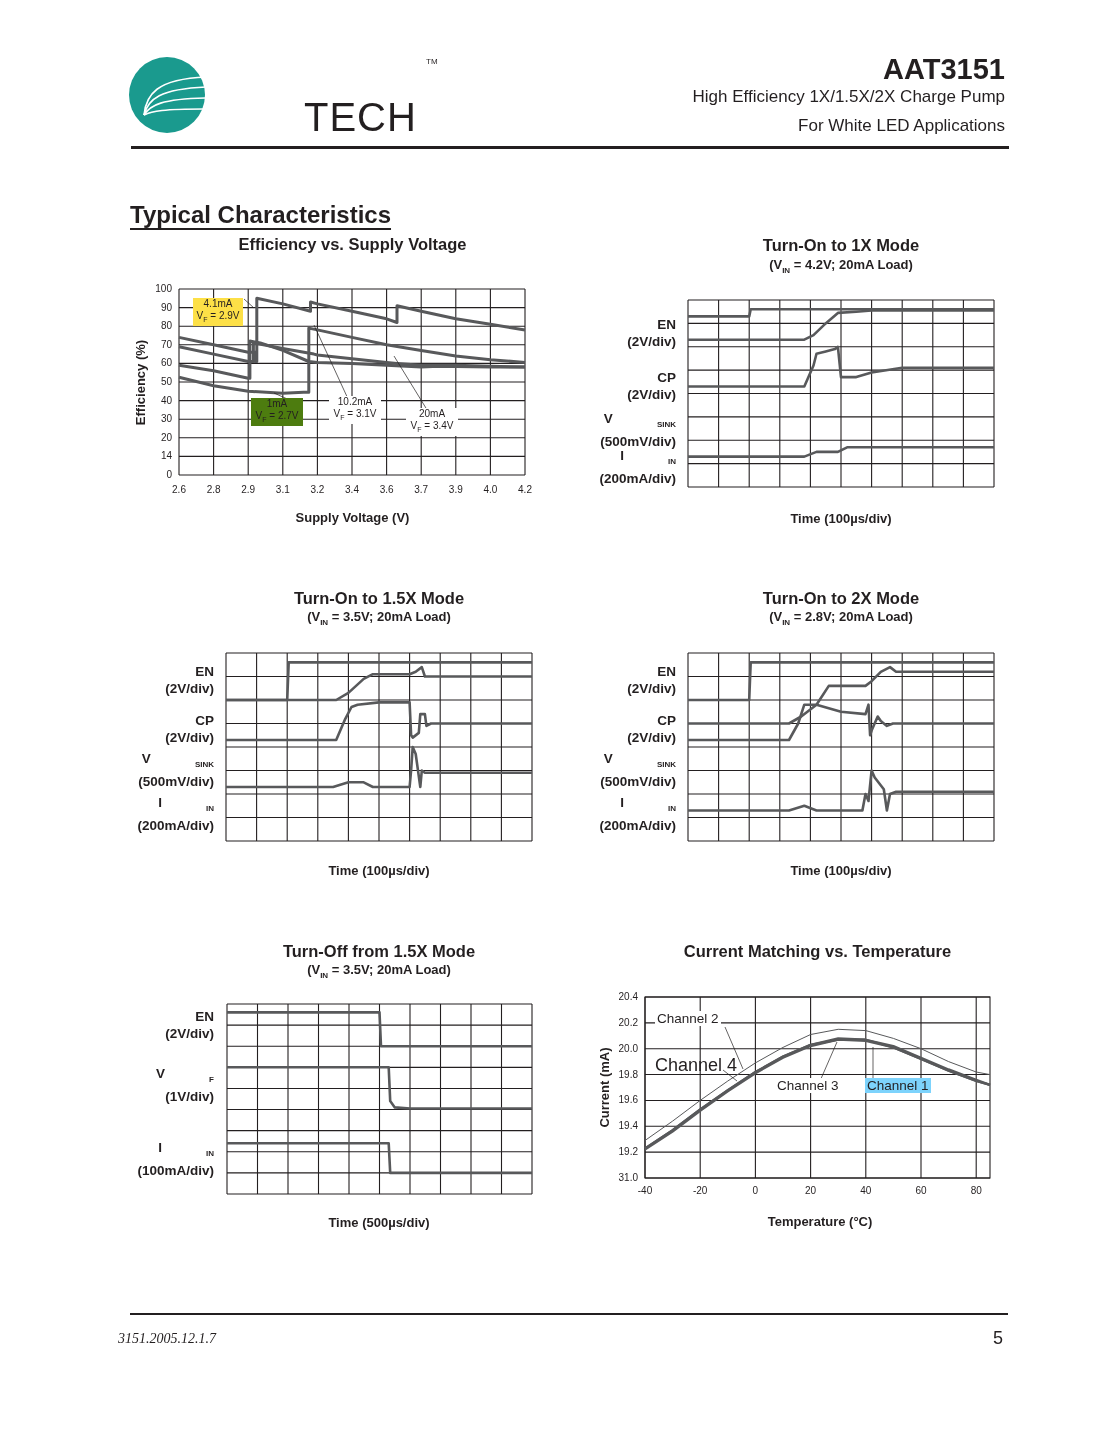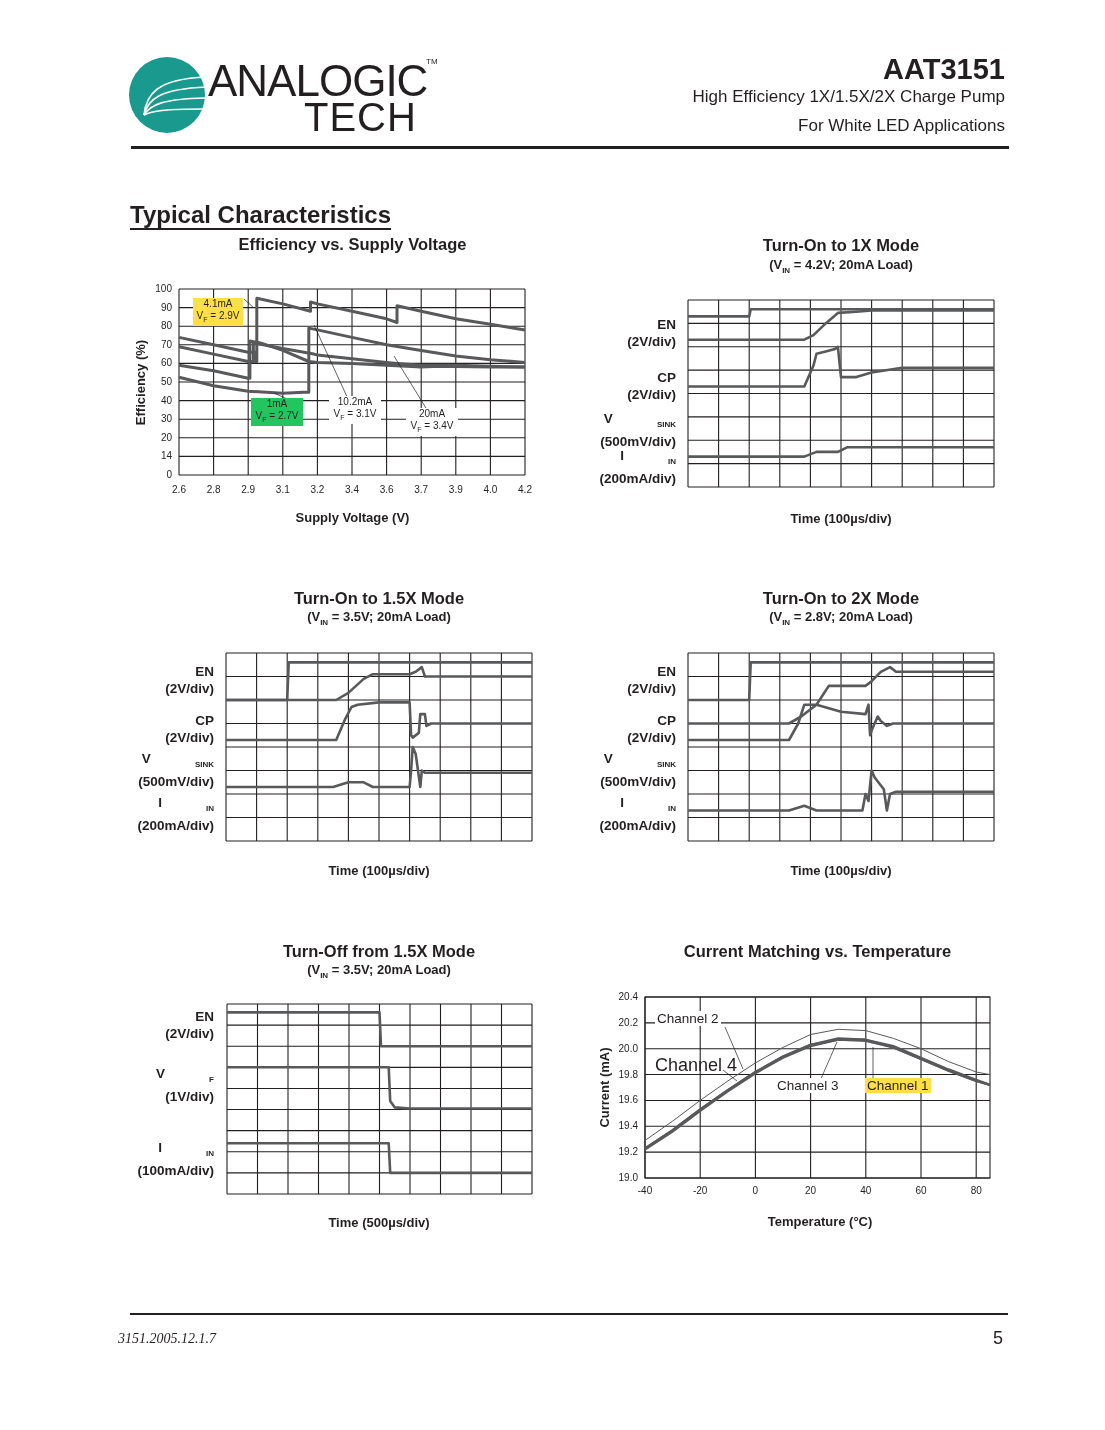--- a/index.html
+++ b/index.html
@@ -27,21 +27,20 @@
 <body>
 
 <div class="abs" style="left:128px;top:55px;width:320px;height:80px;">
   <svg width="80" height="80" viewBox="0 0 80 80" style="left:0;top:0;">
     <circle cx="39" cy="40" r="38" fill="#1a9a8e"></circle>
     <path d="M16 60 C18 40 28 24 78 22" stroke="#fff" stroke-width="1.6" fill="none"></path>
     <path d="M16 60 C20 44 32 34 78 32" stroke="#fff" stroke-width="1.6" fill="none"></path>
     <path d="M16 60 C22 50 34 44 77 43" stroke="#fff" stroke-width="1.6" fill="none"></path>
     <path d="M16 60 C24 56 36 54 76 54" stroke="#fff" stroke-width="1.6" fill="none"></path>
   </svg>
-  <div class="abs logo-word1" style="left:80px;top:4px;">ANALOGIC</div>
   <div class="abs tm" style="left:298px;top:2px;">TM</div>
   <div class="abs logo-word2" style="left:176px;top:42px;">TECH</div>
 </div>
 
 <div class="abs hdr-part" style="top:53px;">AAT3151</div>
 <div class="abs hdr-sub" style="top:87px;">High Efficiency 1X/1.5X/2X Charge Pump</div>
 <div class="abs hdr-sub" style="top:116px;">For White LED Applications</div>
 <div class="abs rule" style="left:131px;top:146px;width:878px;height:3px;"></div>
 
 <div class="abs section-title" style="left:130px;top:191px;margin-top:10px;">Typical Characteristics</div>
@@ -81,21 +80,21 @@
     <line x1="170" y1="112" x2="135" y2="36" stroke="#231f20" stroke-width="0.7"></line>
     <line x1="250" y1="124" x2="215" y2="67" stroke="#231f20" stroke-width="0.7"></line>
   </svg>
 <div id="eff-yticks"></div>
 <div id="eff-xticks"></div>
 
 <div class="abs tick" style="left:193px;top:298px;text-align:center;width:50px;background:#fde047;line-height:12px;">
   <div>4.1mA</div>
   <div><span>V</span><sub style="font-size:7px">F</sub><span> = 2.9V</span></div>
 </div>
-<div class="abs tick" style="left:251px;top:398px;text-align:center;width:52px;background:#22c55e;line-height:12px;">
+<div class="abs tick" style="left:251px;top:398px;text-align:center;width:52px;background:#4d7c0f;line-height:12px;">
   <div>1mA</div>
   <div><span>V</span><sub style="font-size:7px">F</sub><span> = 2.7V</span></div>
 </div>
 <div class="abs tick" style="left:329px;top:396px;text-align:center;width:52px;background:#fff;line-height:12px;">
   <div>10.2mA</div>
   <div><span>V</span><sub style="font-size:7px">F</sub><span> = 3.1V</span></div>
 </div>
 <div class="abs tick" style="left:406px;top:408px;text-align:center;width:52px;background:#fff;line-height:12px;">
   <div>20mA</div>
   <div><span>V</span><sub style="font-size:7px">F</sub><span> = 3.4V</span></div>
@@ -316,21 +315,21 @@
     <line x1="80" y1="30" x2="98" y2="72" stroke="#231f20" stroke-width="0.7"></line>
     <line x1="78" y1="73" x2="92" y2="84" stroke="#231f20" stroke-width="0.7"></line>
     <line x1="175" y1="84" x2="192" y2="45" stroke="#231f20" stroke-width="0.7"></line>
     <line x1="228" y1="83" x2="228" y2="50" stroke="#231f20" stroke-width="0.7"></line>
   </svg>
 <div id="match-yticks"></div>
 <div id="match-xticks"></div>
 <div class="abs" style="left:655px;top:1011px;font-size:13.5px;background:#fff;padding:0 2px;">Channel 2</div>
 <div class="abs" style="left:655px;top:1055px;font-size:18px;">Channel 4</div>
 <div class="abs" style="left:775px;top:1078px;font-size:13.5px;background:#fff;padding:0 2px;">Channel 3</div>
-<div class="abs" style="left:865px;top:1078px;font-size:13.5px;background:#fde047;padding:0 2px;">Channel 1</div>
+<div class="abs" style="left:865px;top:1078px;font-size:13.5px;background:#7dd3fc;padding:0 2px;">Channel 1</div>
 
 <div class="abs rule" style="left:130px;top:1313px;width:878px;height:2px;"></div>
 <div class="abs footer-doc" style="left:118px;top:1331px;">3151.2005.12.1.7</div>
 <div class="abs footer-page" style="right:102px;top:1328px;">5</div>
 
 <div class="abs tick" style="top: 469px; right: 933px;">0</div>
 <div class="abs tick" style="top: 450.4px; right: 933px;">14</div>
 <div class="abs tick" style="top: 431.8px; right: 933px;">20</div>
 <div class="abs tick" style="top: 413.2px; right: 933px;">30</div>
 <div class="abs tick" style="top: 394.6px; right: 933px;">40</div>
@@ -344,21 +343,21 @@
 <div class="abs tick" style="top: 484px; left: 213.6px; transform: translateX(-50%);">2.8</div>
 <div class="abs tick" style="top: 484px; left: 248.2px; transform: translateX(-50%);">2.9</div>
 <div class="abs tick" style="top: 484px; left: 282.8px; transform: translateX(-50%);">3.1</div>
 <div class="abs tick" style="top: 484px; left: 317.4px; transform: translateX(-50%);">3.2</div>
 <div class="abs tick" style="top: 484px; left: 352px; transform: translateX(-50%);">3.4</div>
 <div class="abs tick" style="top: 484px; left: 386.6px; transform: translateX(-50%);">3.6</div>
 <div class="abs tick" style="top: 484px; left: 421.2px; transform: translateX(-50%);">3.7</div>
 <div class="abs tick" style="top: 484px; left: 455.8px; transform: translateX(-50%);">3.9</div>
 <div class="abs tick" style="top: 484px; left: 490.4px; transform: translateX(-50%);">4.0</div>
 <div class="abs tick" style="top: 484px; left: 525px; transform: translateX(-50%);">4.2</div>
-<div class="abs tick" style="top: 1172px; right: 467px;">19.0</div>
+<div class="abs tick" style="top: 1172px; right: 467px;">31.0</div>
 <div class="abs tick" style="top: 1146.14px; right: 467px;">19.2</div>
 <div class="abs tick" style="top: 1120.29px; right: 467px;">19.4</div>
 <div class="abs tick" style="top: 1094.43px; right: 467px;">19.6</div>
 <div class="abs tick" style="top: 1068.57px; right: 467px;">19.8</div>
 <div class="abs tick" style="top: 1042.71px; right: 467px;">20.0</div>
 <div class="abs tick" style="top: 1016.86px; right: 467px;">20.2</div>
 <div class="abs tick" style="top: 991px; right: 467px;">20.4</div>
 <div class="abs tick" style="top: 1185px; left: 645px; transform: translateX(-50%);">-40</div>
 <div class="abs tick" style="top: 1185px; left: 700.2px; transform: translateX(-50%);">-20</div>
 <div class="abs tick" style="top: 1185px; left: 755.4px; transform: translateX(-50%);">0</div>

